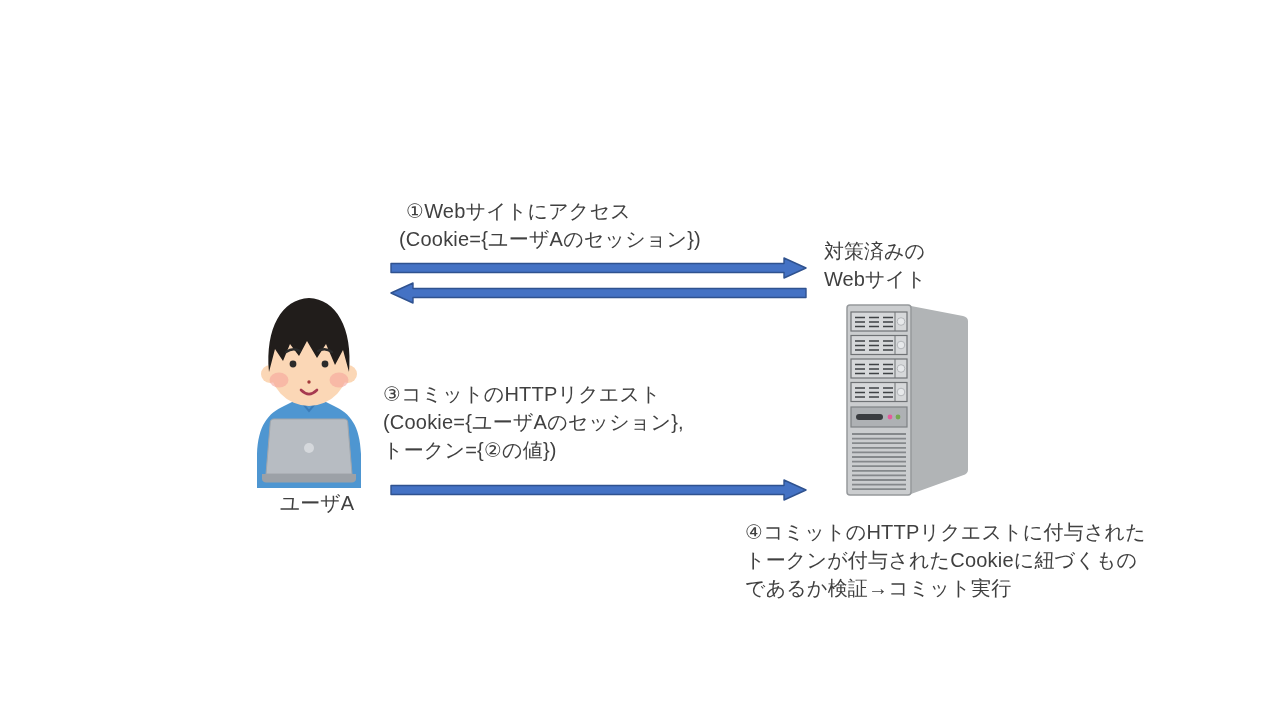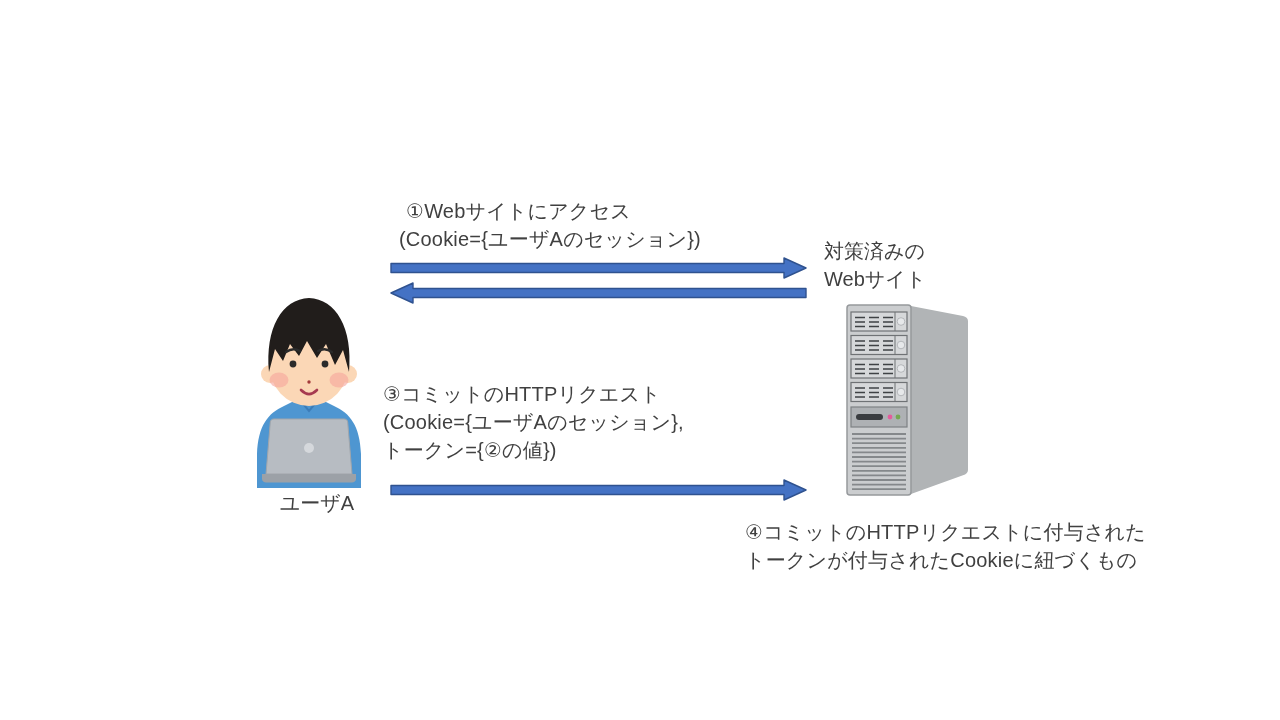--- a/index.html
+++ b/index.html
@@ -49,20 +49,21 @@
     <div>トークン={②の値})</div>
   </div>
 
   <svg class="arrow" style="left:390px; top:479px;" width="417" height="22" viewBox="0 0 417 22">
     <polygon points="1,6.5 394,6.5 394,1 416,11 394,21 394,15.5 1,15.5" stroke="#2F528F" stroke-width="1.4" stroke-linejoin="round" fill="#4472C4"></polygon>
   </svg>
 
   <div class="msg" style="left:712px; top:518px;margin-left:33px;">
     <div>④コミットのHTTPリクエストに付与された</div>
     <div>トークンが付与されたCookieに紐づくもの</div>
+    <div>であるか検証→コミット実行</div>
   </div>
 
   <div class="actor-label" style="left:824px; top:237px;">
     <div>対策済みの</div>
     <div>Webサイト</div>
   </div>
 
   <div class="actor-label" style="left:248px; top:489px; width:106px; text-align:right;">ユーザA</div>
 
   <svg class="illu" style="left:256px; top:290px;" width="106" height="198" viewBox="0 0 106 198">

